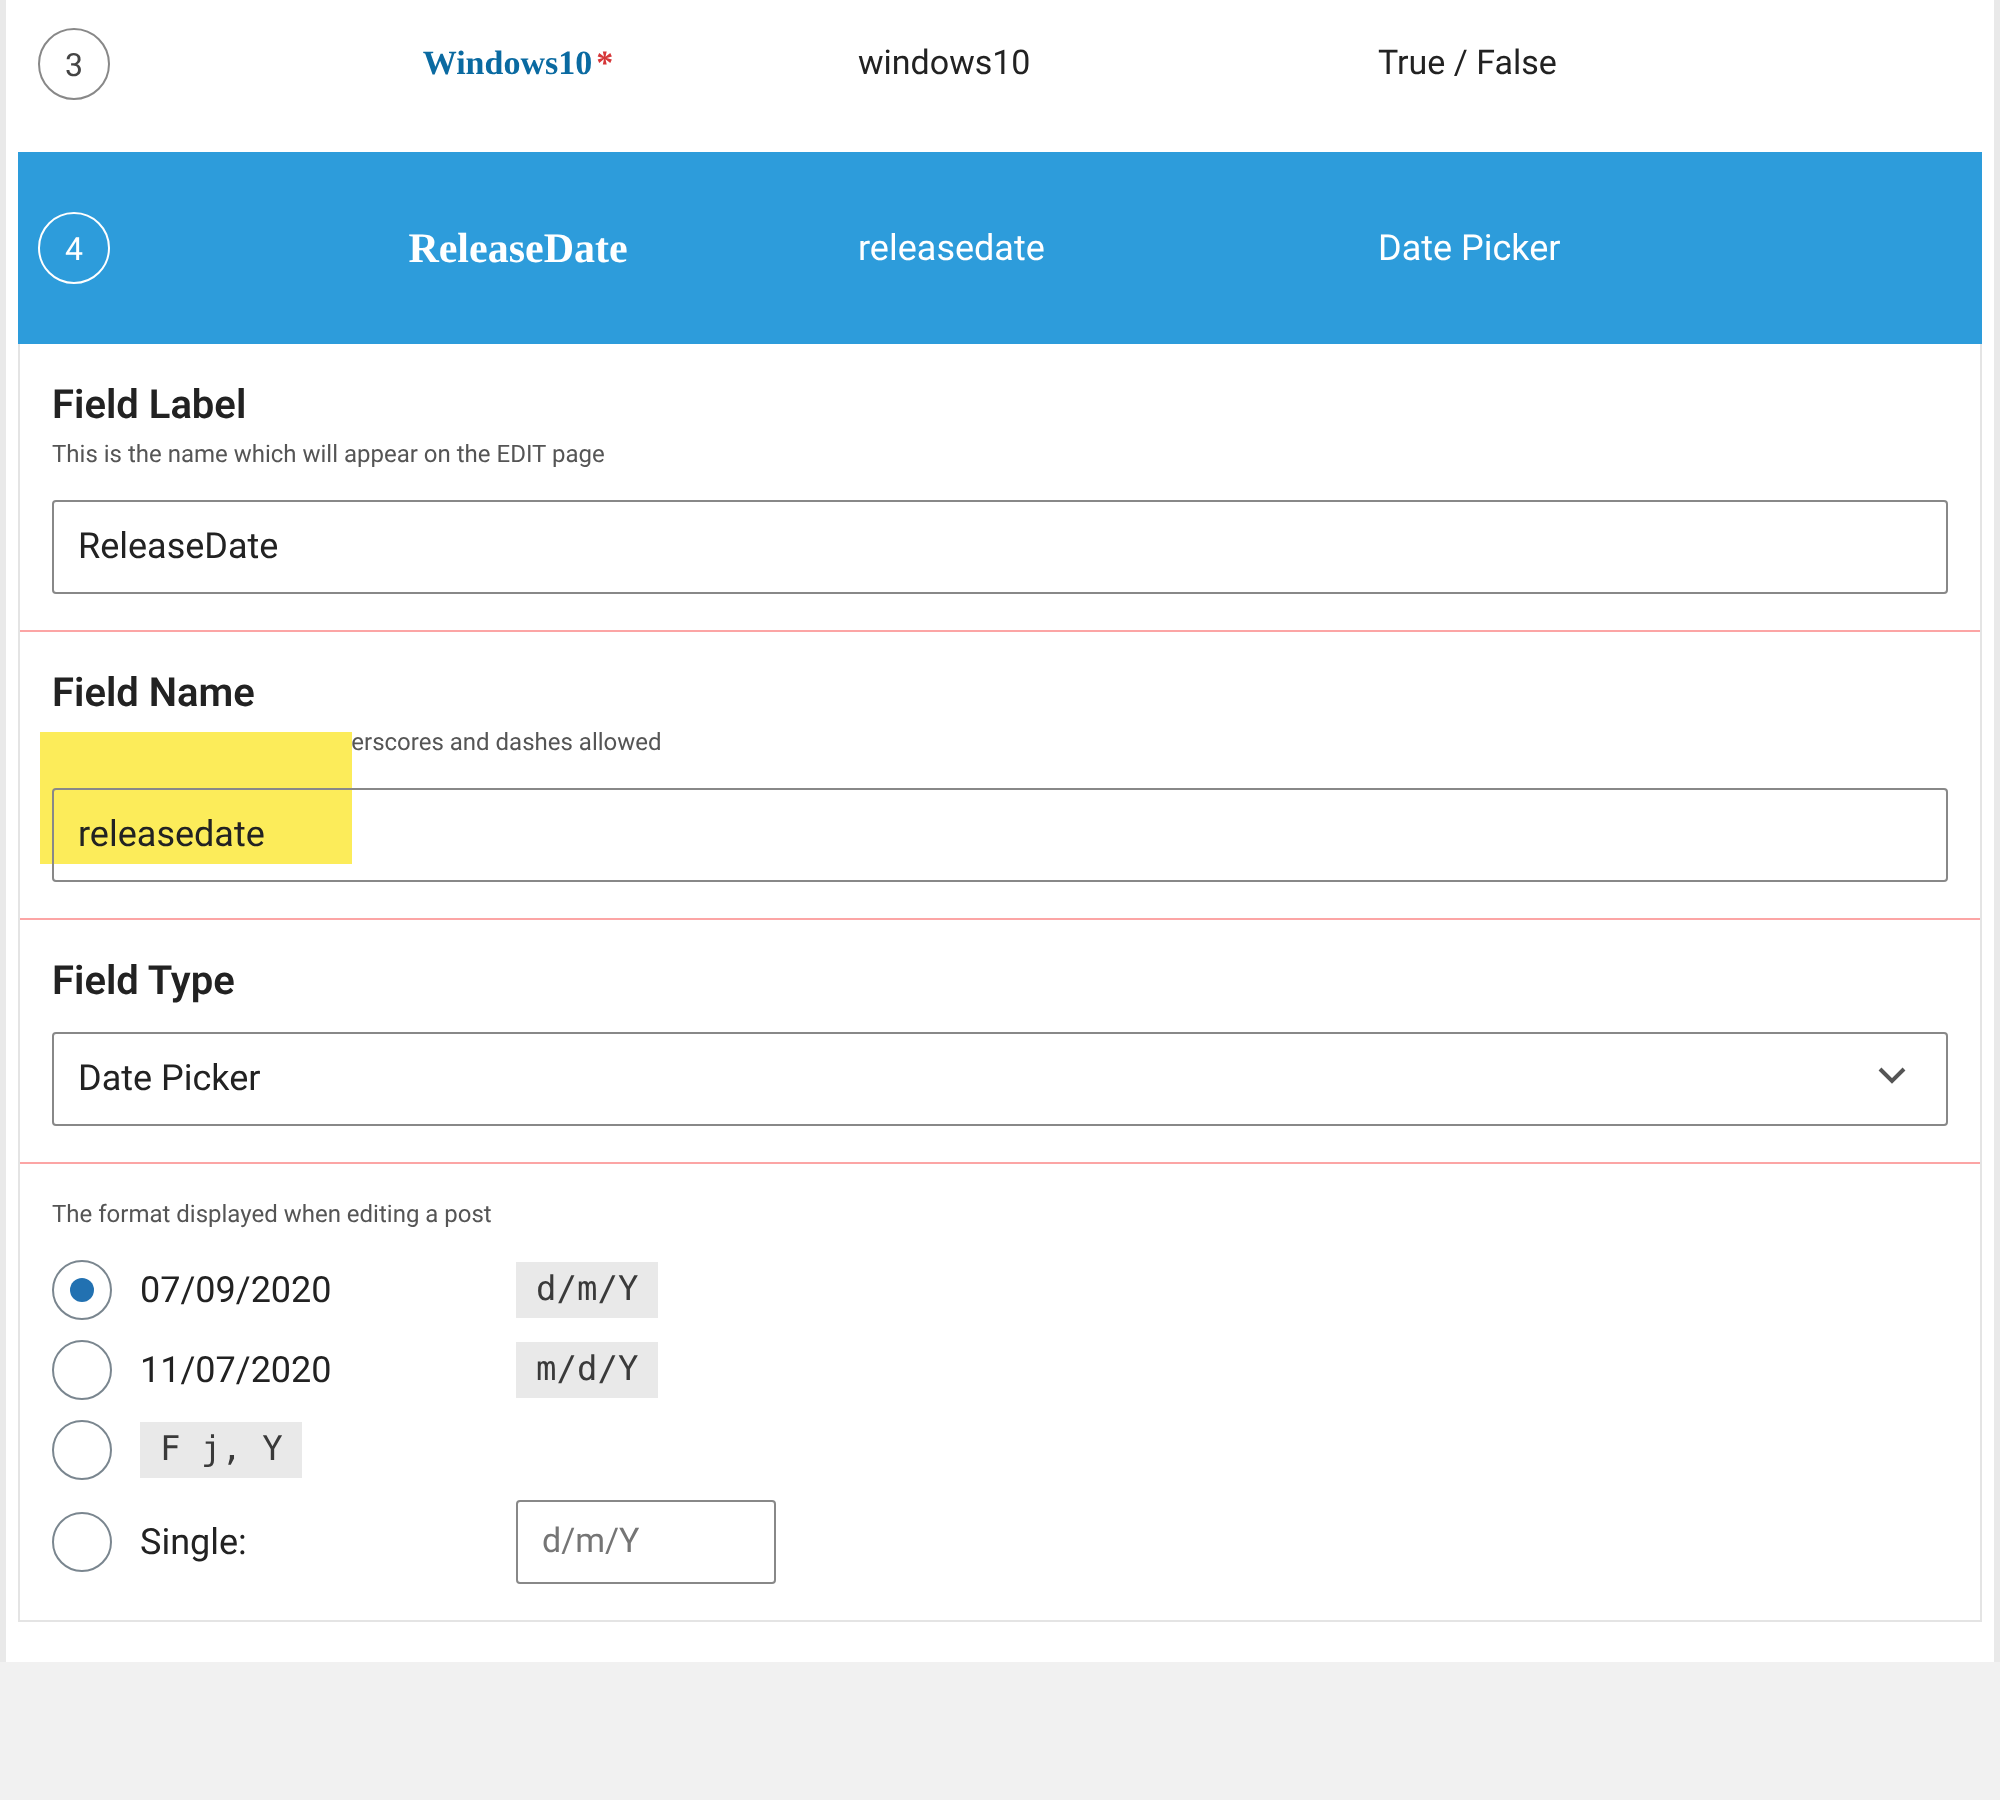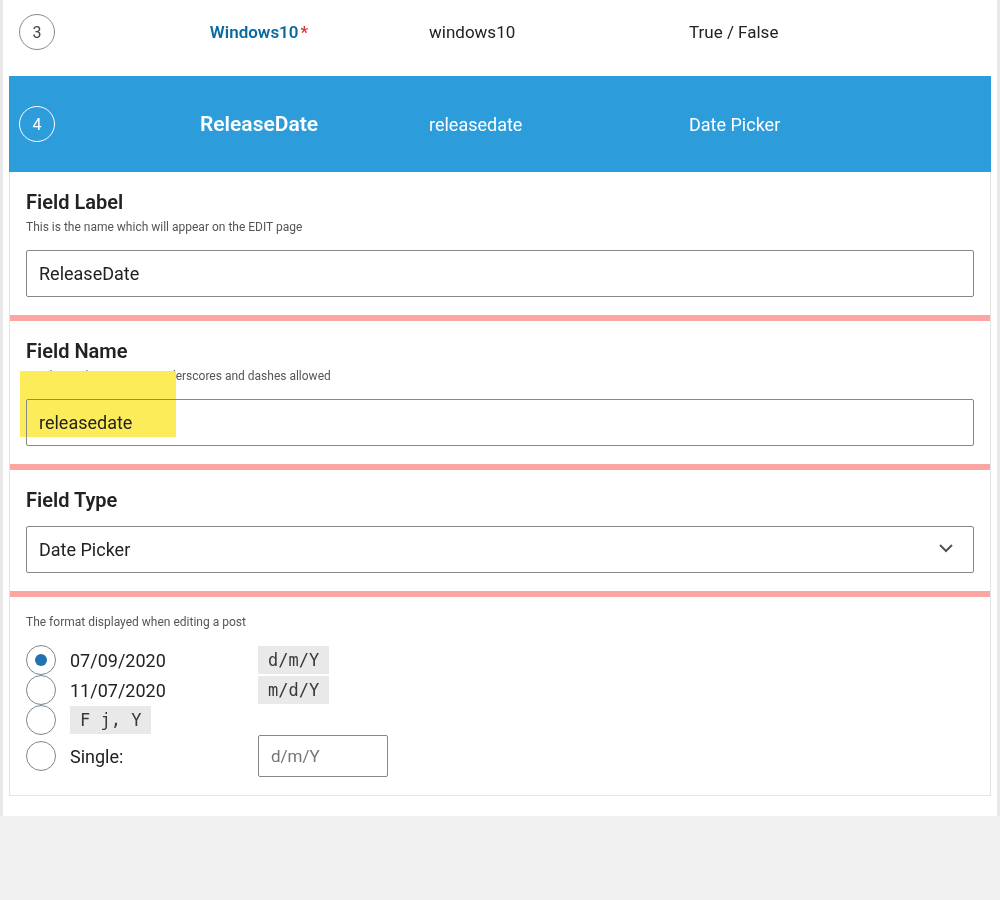--- a/index.html
+++ b/index.html
@@ -23,37 +23,37 @@
     padding: 14px 10px 26px 10px;
   }
   .order-cell { width: 70px; display: flex; align-items: center; }
   .order-badge {
     width: 36px; height: 36px;
     border: 1px solid #888;
     border-radius: 50%;
     display: flex; align-items: center; justify-content: center;
     font-size: 16px; color: #444;
   }
-  .label-cell   { width: 340px; text-align: center; font-weight: 600; }
+  .label-cell   { width: 340px; text-align: center; font-weight: 600; font-family: Liberation Serif, serif; }
   .name-cell    { width: 260px; }
   .type-cell    { flex: 1; }
   .row-windows .label-cell { color: #0a6aa1; }
   .row-windows .required { color: #d63638; margin-left: 2px; }
   .row-active {
     background: #2d9cdb;
     color: #fff;
     padding: 30px 10px 30px 10px;
   }
   .row-active .order-badge { border-color: #fff; color: #fff; }
   .row-active .label-cell  { color: #fff; font-size: 21px; }
   .row-active .name-cell,
   .row-active .type-cell   { color: #fff; font-size: 18px; }
 
   .settings { border: 1px solid #e4e4e4; border-top: none; }
-  .setting  { padding: 18px 16px; border-bottom: 6px solid #fca5a5; }
+  .setting  { padding: 18px 16px; border-bottom: 1px solid #fca5a5; }
   .setting:last-child { border-bottom: none; }
   .setting h3 { font-size: 20px; font-weight: 600; margin-bottom: 6px; color: #222; }
   .setting p.desc { color: #555; font-size: 12px; margin-bottom: 16px; }
 
   .text-input, .select-input {
     width: 100%;
     border: 1px solid #888;
     padding: 12px 12px;
     font-size: 18px;
     border-radius: 2px;
@@ -70,21 +70,21 @@
     z-index: 0;
   }
   .field-name-wrap .text-input { position: relative; z-index: 1; background: transparent; }
 
   .select-wrap { position: relative; }
   .select-wrap .chev {
     position: absolute; right: 18px; top: 50%; transform: translateY(-50%);
     pointer-events: none; color: #555;
   }
 
-  .radio-list { display: flex; flex-direction: column; gap: 0; }
+  .radio-list { display: flex; flex-direction: column; gap: 10px; }
   .radio-row  { display: flex; align-items: center; gap: 14px; }
   .radio-control {
     width: 30px; height: 30px; border: 1.5px solid #7a868f; border-radius: 50%;
     display: flex; align-items: center; justify-content: center;
     flex-shrink: 0;
   }
   .radio-control.selected::after {
     content: ""; width: 12px; height: 12px; background: #2271b1; border-radius: 50%;
   }
   .radio-label { width: 174px; font-size: 18px; }

